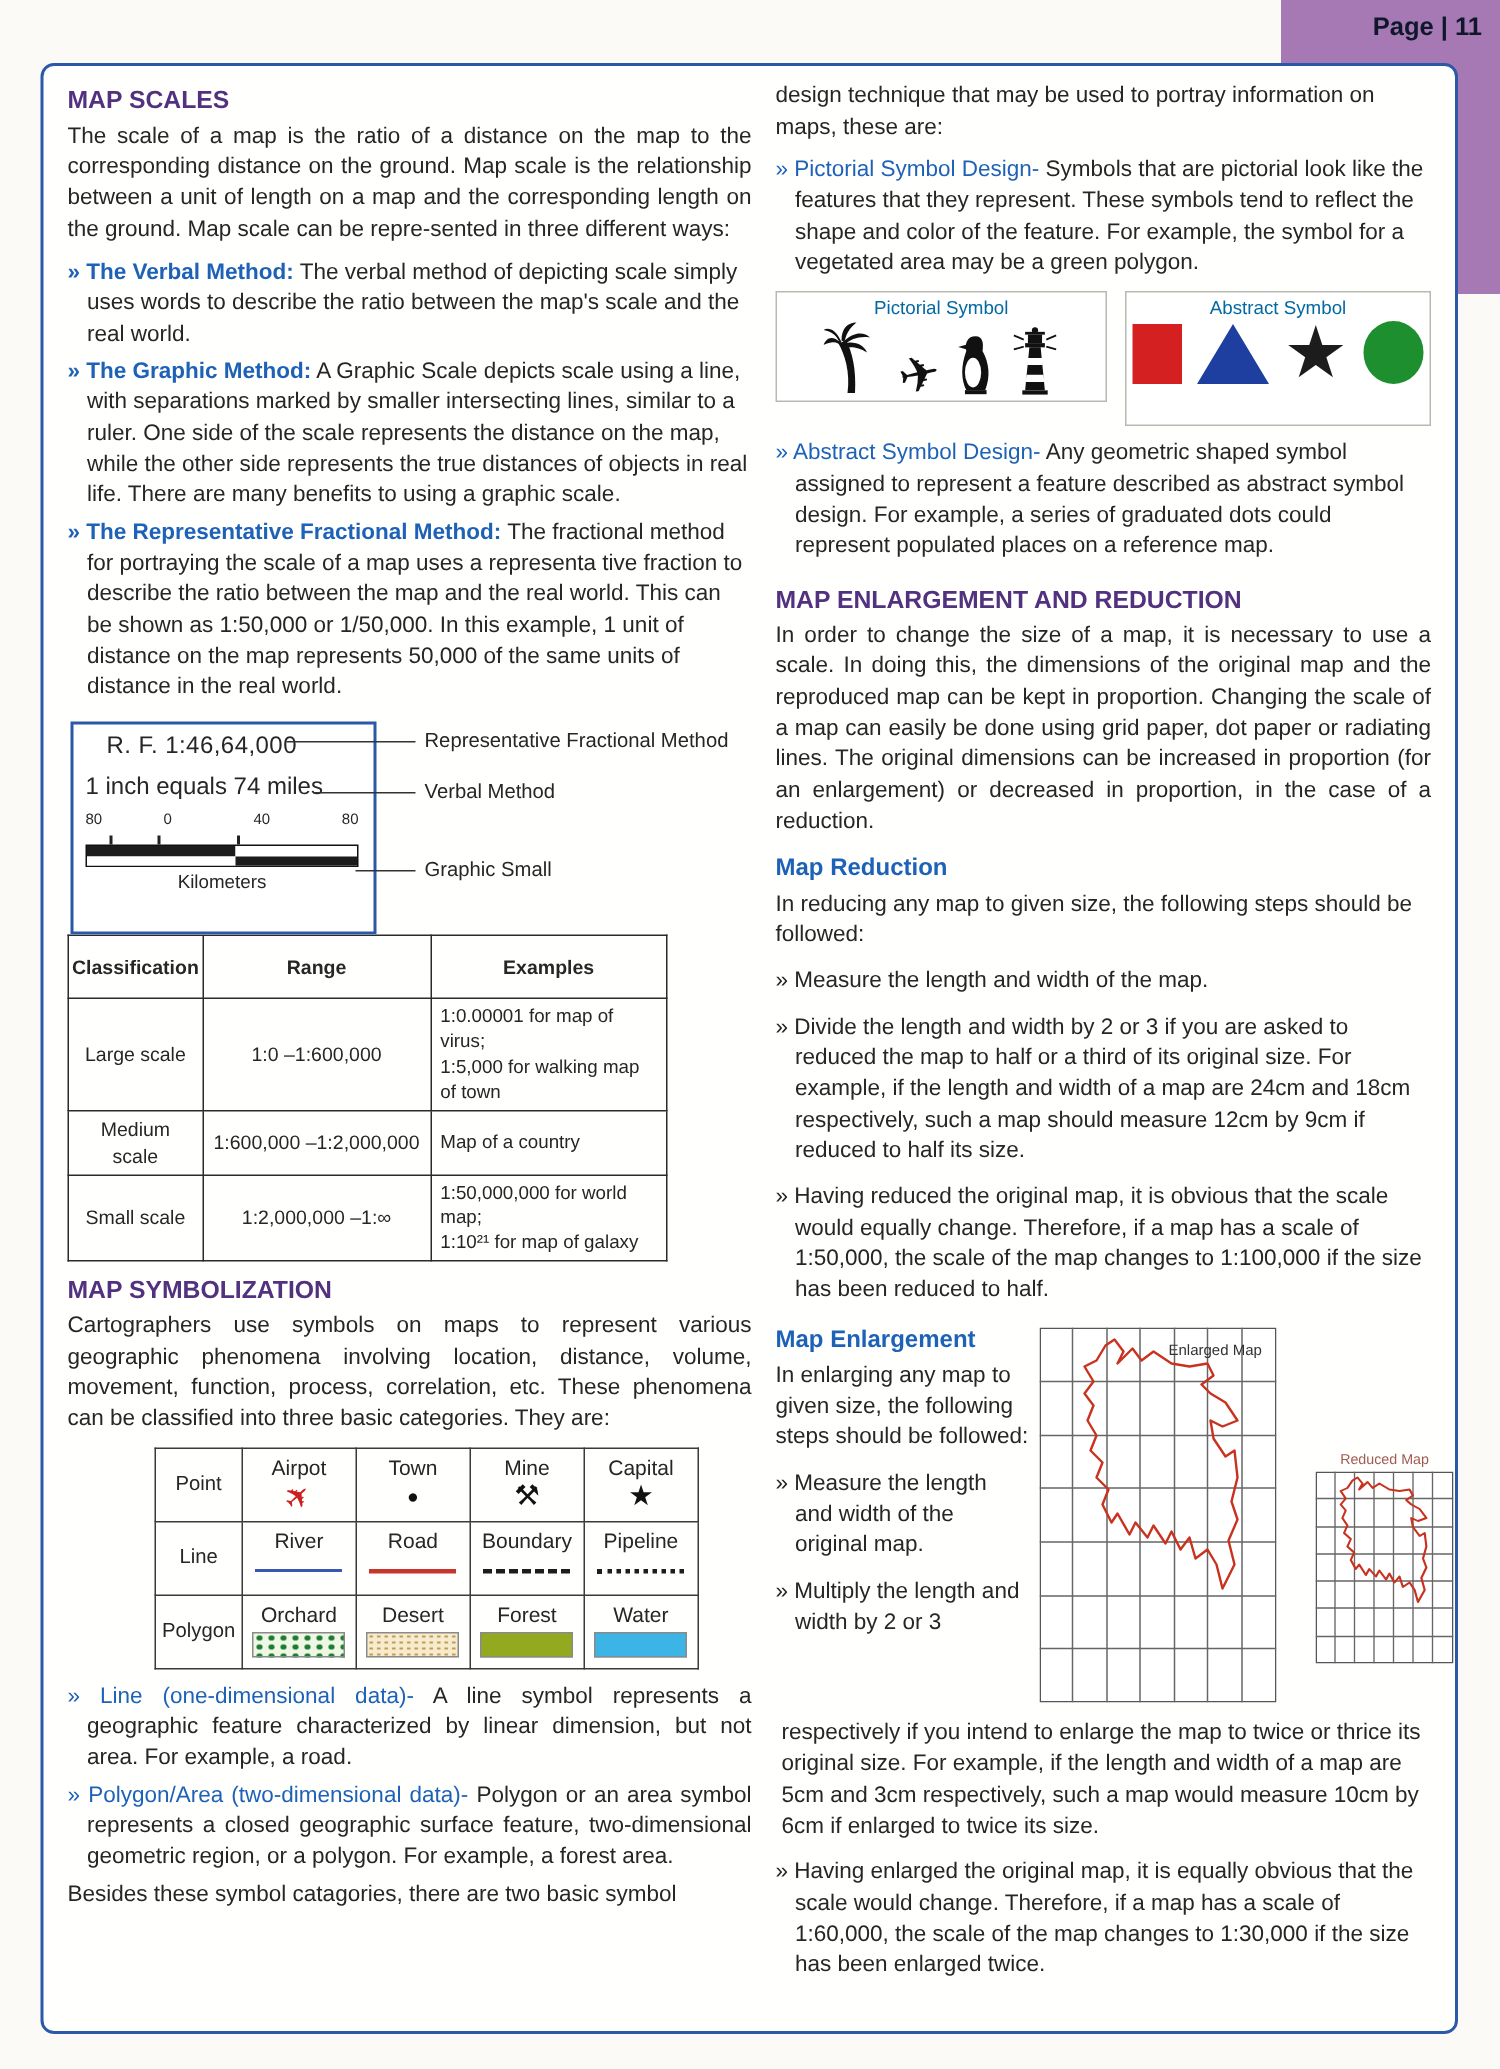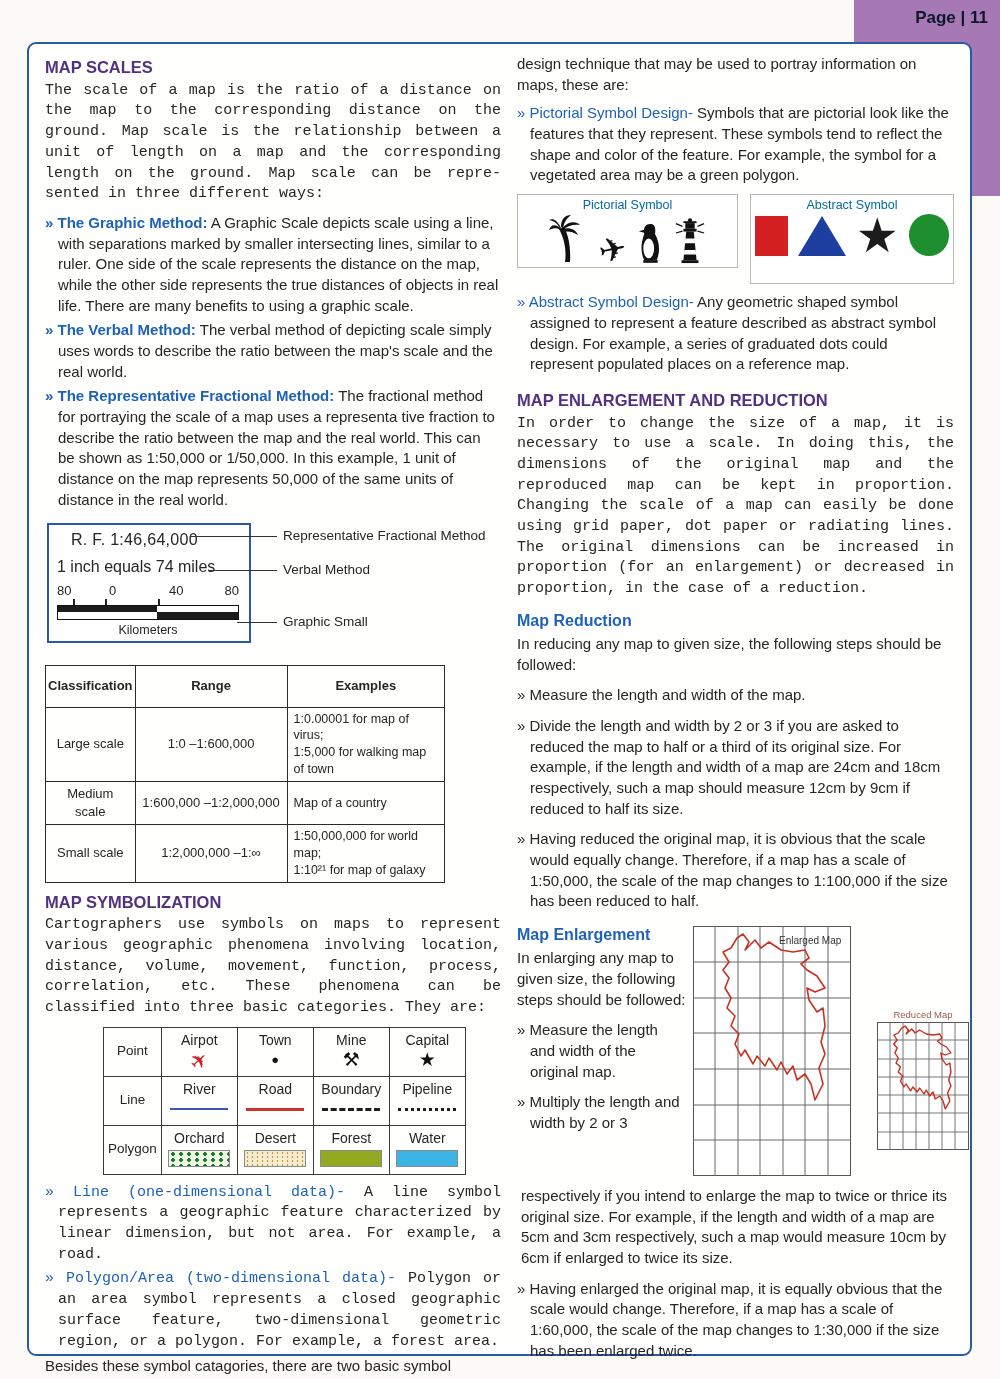--- a/index.html
+++ b/index.html
@@ -22,33 +22,33 @@
   .content-box{
     position:absolute;left:27px;top:42px;width:945px;height:1314px;
     background:#fffffe;border:2.5px solid var(--border-blue);border-radius:9px;
     padding:10px 16px 8px 16px;display:flex;gap:16px;
   }
   .col{min-width:0;}
   .col.left{flex:0 0 456px;}
   .col.right{flex:1;}
   .ph{color:var(--heading-purple);font-size:16.5px;font-weight:bold;margin:2px 0 2px 0;}
   .sh{color:var(--lead-blue);font-size:16px;font-weight:bold;margin:10px 0 2px 0;}
-  .just{text-align:justify;font-family:Liberation Mono, monospace;}
+  .just{text-align:justify;}
   p.para{margin:0 0 8px 0;}
   .bullet{padding-left:13px;text-indent:-13px;margin:4px 0;}
   .lead{color:var(--lead-blue);font-weight:bold;}
   .lead.plain{font-weight:normal;}
   .gapb{margin:10px 0;}
 
   
   .scale-fig{position:relative;height:136px;margin:8px 0 10px 2px;}
-  .scale-box{position:absolute;left:0;top:4px;width:204px;height:120px;border:2px solid var(--border-blue);background:#fff;padding:4px 8px 0 8px;}
+  .scale-box{position:absolute;left:0;top:4px;width:204px;height:142px;border:2px solid var(--border-blue);background:#fff;padding:4px 8px 0 8px;}
   .scale-box .rf{font-size:16px;padding-left:14px;letter-spacing:.3px;}
   .scale-box .verbal{font-size:16px;margin-top:5px;}
-  .ticknums{position:relative;height:17px;margin-top:4px;font-size:13px;}
+  .ticknums{position:relative;height:17px;margin-top:4px;font-size:10px;}
   .ticknums span{position:absolute;top:0;}
   .tn0{left:0;} .tn1{left:52px;} .tn2{left:112px;} .tn3{right:2px;}
   .tickmarks{position:relative;height:6px;}
   .tickmarks i{position:absolute;top:0;width:1.5px;height:6px;background:#222;}
   .tm0{left:16px;} .tm1{left:48px;} .tm2{left:101px;}
   .sbar{width:182px;height:15px;border:1.2px solid #111;}
   .sbar .r{display:flex;height:50%;}
   .sbar .b{background:#1c1c1c;} .sbar .w{background:#fff;}
   .sbar .seg1{width:55%;} .sbar .seg2{width:45%;}
   .scale-unit{text-align:center;width:182px;font-size:12.5px;margin-top:2px;}
@@ -120,22 +120,22 @@
   <div class="banner-side"></div>
   <div class="banner-top"></div>
   <div class="page-num">Page | 11</div>
 
   <div class="content-box">
 
     <div class="col left">
       <div class="ph">MAP SCALES</div>
       <p class="para just">The scale of a map is the ratio of a distance on the map to the corresponding distance on the ground. Map scale is the relationship between a unit of length on a map and the corresponding length on the ground.  Map scale can be repre-sented in three different ways:</p>
 
+      <p class="bullet"><span class="lead">» The Verbal Method:</span><span> The verbal method of depicting scale simply uses words to describe the ratio between the map's scale and the real world.</span></p>
       <p class="bullet"><span class="lead">» The Graphic Method:</span><span> A Graphic Scale depicts scale using a line, with separations marked by smaller intersecting lines, similar to a ruler. One side of the scale represents the distance on the map, while the other side represents the true distances of objects in real life. There are many benefits to using a graphic scale.</span></p>
-      <p class="bullet"><span class="lead">» The Verbal Method:</span><span> The verbal method of depicting scale simply uses words to describe the ratio between the map's scale and the real world.</span></p>
       <p class="bullet"><span class="lead">» The Representative Fractional Method:</span><span> The fractional method for portraying the scale of a map uses a representa tive fraction to describe the ratio between the map and the real world. This can be shown as 1:50,000 or 1/50,000. In this example, 1 unit of distance on the map represents 50,000 of the same units of distance in the real world.</span></p>
 
       <div class="scale-fig">
         <div class="scale-box">
           <div class="rf">R. F.  1:46,64,000</div>
           <div class="verbal">1 inch equals 74 miles</div>
           <div class="ticknums">
             <span class="tn0">80</span>
             <span class="tn1">0</span>
             <span class="tn2">40</span>

